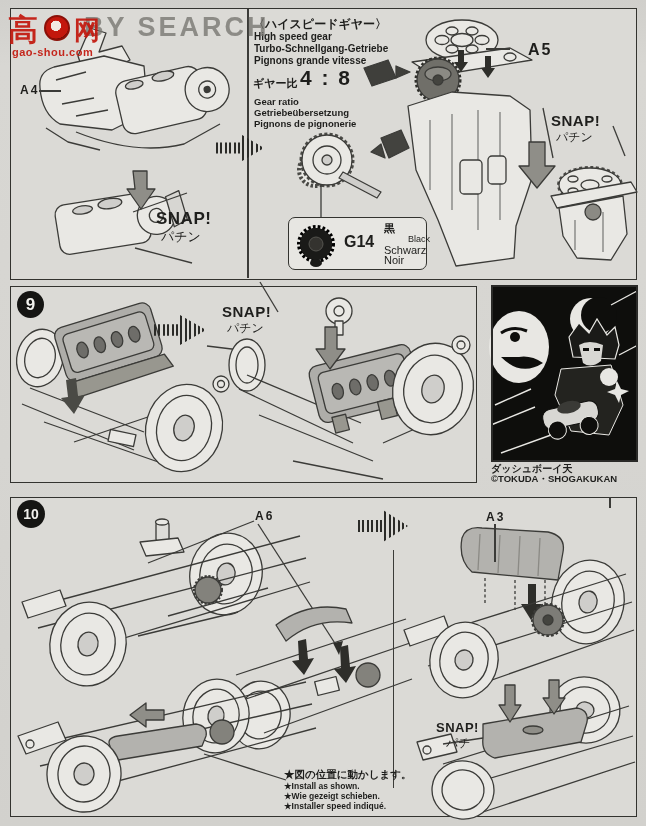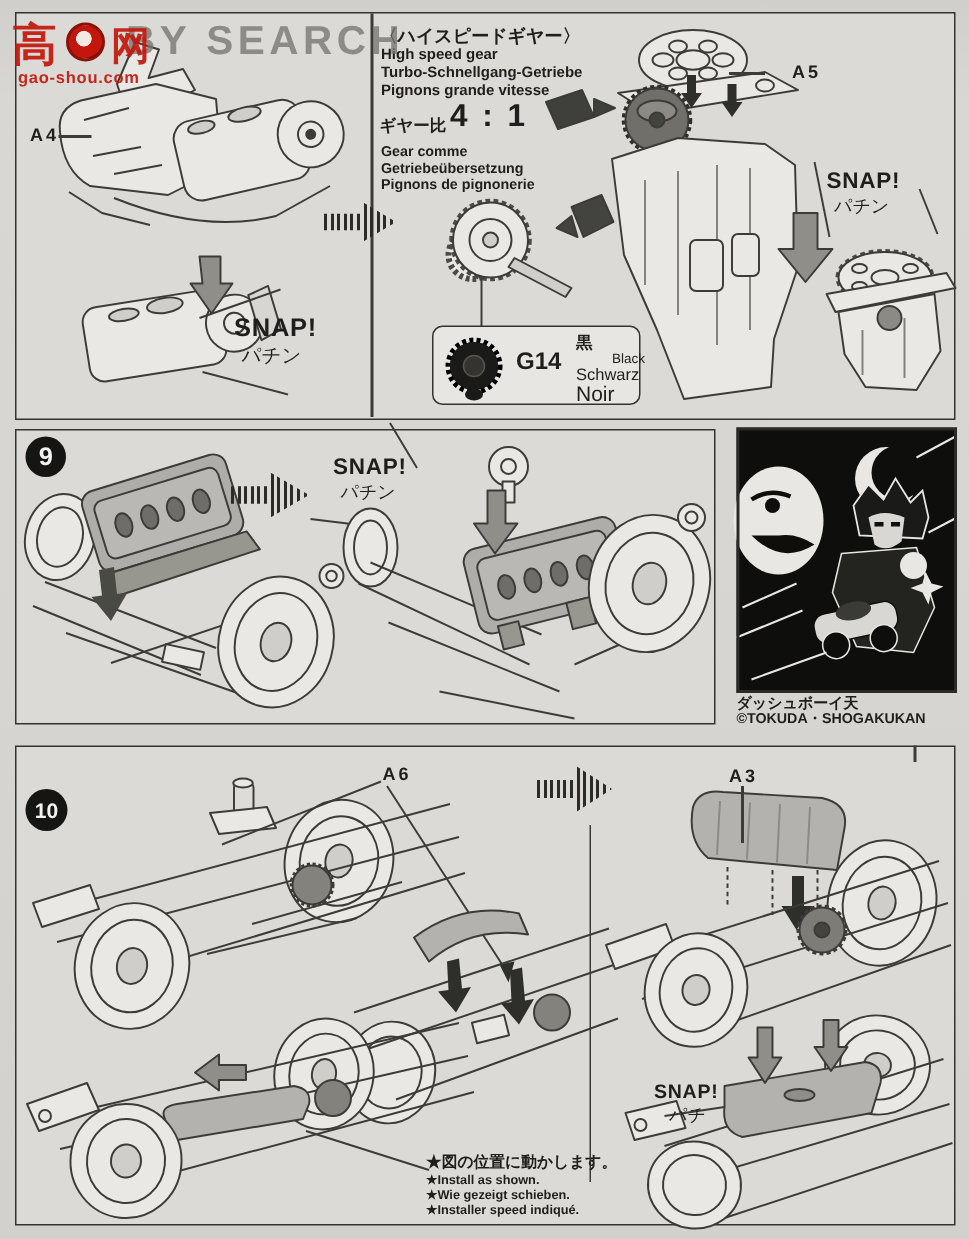--- a/index.html
+++ b/index.html
@@ -70,22 +70,22 @@
 <div class="t snap-en" style="left:156px;top:209px;font-size:17px;">SNAP!</div>
 <div class="t snap-jp" style="left:161px;top:228px;font-size:13px;">パチン</div>
 
 <div class="stripe-arrow" style="left:216px;top:131px;width:48px;height:34px;"></div>
 
 <div class="t b" style="left:253px;top:16px;font-size:12px;">〈ハイスピードギヤー〉</div>
 <div class="t b" style="left:254px;top:31px;font-size:10px;">High speed gear</div>
 <div class="t b" style="left:254px;top:43px;font-size:10px;">Turbo-Schnellgang-Getriebe</div>
 <div class="t b" style="left:254px;top:55px;font-size:10px;">Pignons grande vitesse</div>
 <div class="t b" style="left:253px;top:76px;font-size:11px;">ギヤー比</div>
-<div class="t b" style="left:300px;top:66px;font-size:21px;letter-spacing:2px;">4 : 1</div>
-<div class="t b" style="left:254px;top:96px;font-size:9.5px;">Gear comme</div>
+<div class="t b" style="left:300px;top:66px;font-size:21px;letter-spacing:2px;">4 : 8</div>
+<div class="t b" style="left:254px;top:96px;font-size:9.5px;">Gear ratio</div>
 <div class="t b" style="left:254px;top:107px;font-size:9.5px;">Getriebeübersetzung</div>
 <div class="t b" style="left:254px;top:118px;font-size:9.5px;">Pignons de pignonerie</div>
 
 <svg style="left:285px;top:128px" width="130" height="92" viewBox="0 0 130 92">
   <g stroke="#3b3b38" stroke-width="1.3" stroke-linejoin="round">
     <circle cx="30" cy="42" r="16" fill="#e9e8e4" stroke="#4a4a46" stroke-dasharray="2.5 2" stroke-width="4"></circle>
     <circle cx="42" cy="32" r="25" fill="#e9e8e4" stroke="#4a4a46" stroke-dasharray="3 2.2" stroke-width="5"></circle>
     <circle cx="42" cy="32" r="25" fill="#e9e8e4"></circle>
     <circle cx="42" cy="32" r="14" fill="#e9e8e4"></circle>
     <circle cx="42" cy="32" r="5" fill="#cfcecb"></circle>
@@ -100,21 +100,21 @@
 <svg style="left:292px;top:219px" width="48" height="50" viewBox="0 0 48 50">
   <circle cx="24" cy="25" r="16" fill="#1a1a18" stroke="#000" stroke-dasharray="2.5 2" stroke-width="6"></circle>
   <circle cx="24" cy="25" r="16" fill="#1a1a18"></circle>
   <circle cx="24" cy="25" r="7" fill="#34332f" stroke="#55544f"></circle>
   <ellipse cx="24" cy="44" rx="6" ry="4" fill="#1a1a18"></ellipse>
 </svg>
 <div class="t b" style="left:344px;top:233px;font-size:16px;">G14</div>
 <div class="t b" style="left:384px;top:221px;font-size:11px;">黒</div>
 <div class="t" style="left:384px;top:234px;font-size:9px;padding-left:24px;">Black</div>
 <div class="t" style="left:384px;top:244px;font-size:11px;">Schwarz</div>
-<div class="t" style="left:384px;top:254px;font-size:14px;">Noir</div>
+<div class="t" style="left:384px;top:254px;font-size:11px;">Noir</div>
 
 <svg style="left:360px;top:10px" width="190" height="262" viewBox="0 0 190 262">
   <g stroke="#3b3b38" stroke-width="1.3" fill="#e9e8e4" stroke-linejoin="round">
     <polygon points="4,58 28,50 36,68 12,76" fill="#3f3f3b"></polygon>
     <polygon points="36,56 50,62 36,68" fill="#3f3f3b"></polygon>
     <ellipse cx="102" cy="30" rx="36" ry="20"></ellipse>
     <ellipse cx="102" cy="30" rx="11" ry="6.5"></ellipse>
     <ellipse cx="122" cy="30" rx="7" ry="4.5" fill="none"></ellipse>
     <ellipse cx="82" cy="30" rx="7" ry="4.5" fill="none"></ellipse>
     <ellipse cx="112" cy="21" rx="6" ry="4" fill="none"></ellipse>
@@ -133,21 +133,21 @@
     </g>
     <polygon points="74,100 82,100 82,112 88,112 78,124 68,112 74,112" fill="#2e2e2a" stroke="none"></polygon>
     <circle cx="78" cy="118" r="10" fill="#7d7c76" stroke-dasharray="2 1.6" stroke-width="4"></circle>
     <circle cx="78" cy="118" r="10" fill="#7d7c76"></circle>
     <path d="M48 96 L92 82 L150 86 L170 100 L172 168 L156 216 L154 248 L96 256 L78 210 L56 160 Z"></path>
     <path d="M70 110 L70 180 M92 104 L92 200 M118 100 L118 220 M140 102 L140 210" fill="none" opacity=".6"></path>
     <rect x="100" y="150" width="22" height="34" rx="4"></rect>
     <rect x="128" y="146" width="18" height="28" rx="4"></rect>
   </g>
 </svg>
-<div class="t b" style="left:528px;top:41px;font-size:12px;letter-spacing:2px;">A5</div>
+<div class="t b" style="left:528px;top:41px;font-size:16px;letter-spacing:2px;">A5</div>
 <div class="hline" style="left:486px;top:48px;width:24px;"></div>
 
 <svg style="left:515px;top:100px" width="125" height="175" viewBox="0 0 125 175">
   <g stroke="#3b3b38" stroke-width="1.3" fill="#e9e8e4" stroke-linejoin="round">
     <polygon points="14,42 30,42 30,66 40,66 22,88 4,66 14,66" fill="#8f8e88"></polygon>
     <line x1="28" y1="8" x2="38" y2="58"></line>
     <line x1="98" y1="26" x2="110" y2="56"></line>
     <g transform="translate(75,85)">
       <ellipse rx="31" ry="17" stroke="#4a4a46" stroke-dasharray="3 2.5" stroke-width="4"></ellipse>
       <ellipse rx="31" ry="17"></ellipse>
@@ -266,21 +266,21 @@
     <line x1="128" y1="70" x2="147" y2="60"></line>
     <line x1="10" y1="168" x2="60" y2="150"></line>
   </g>
   <polygon points="126,96 130,104 138,106 130,110 128,118 124,110 116,107 124,104" fill="#e8e7e3"></polygon>
   <rect x="1" y="1" width="145" height="175" fill="none" stroke="#2a2a28" stroke-width="2"></rect>
 </svg>
 <div class="t" style="left:491px;top:462px;font-size:10px;font-weight:600;">ダッシュボーイ天</div>
 <div class="t" style="left:491px;top:473px;font-size:9.5px;font-weight:600;">©TOKUDA・SHOGAKUKAN</div>
 
 <div class="panel" style="left:10px;top:497px;width:627px;height:320px;"></div>
-<div class="badge" style="left:17px;top:500px;width:28px;height:28px;font-size:14px;margin-top:26px;">
+<div class="badge" style="left:17px;top:500px;width:28px;height:28px;font-size:14px;">
   <span>10</span>
 </div>
 <div class="vline" style="left:393px;top:550px;height:238px;width:1.4px;"></div>
 <div class="vline" style="left:609px;top:497px;height:11px;"></div>
 
 <svg style="left:18px;top:516px" width="298" height="188" viewBox="0 0 298 188">
   <g stroke="#3b3b38" stroke-width="1.3" fill="#e9e8e4" stroke-linejoin="round">
     <rect x="138" y="6" width="13" height="20" rx="3" fill="#dddcd8"></rect>
     <ellipse cx="144" cy="6" rx="6.5" ry="3"></ellipse>
     <polygon points="122,26 160,22 166,36 128,40"></polygon>

